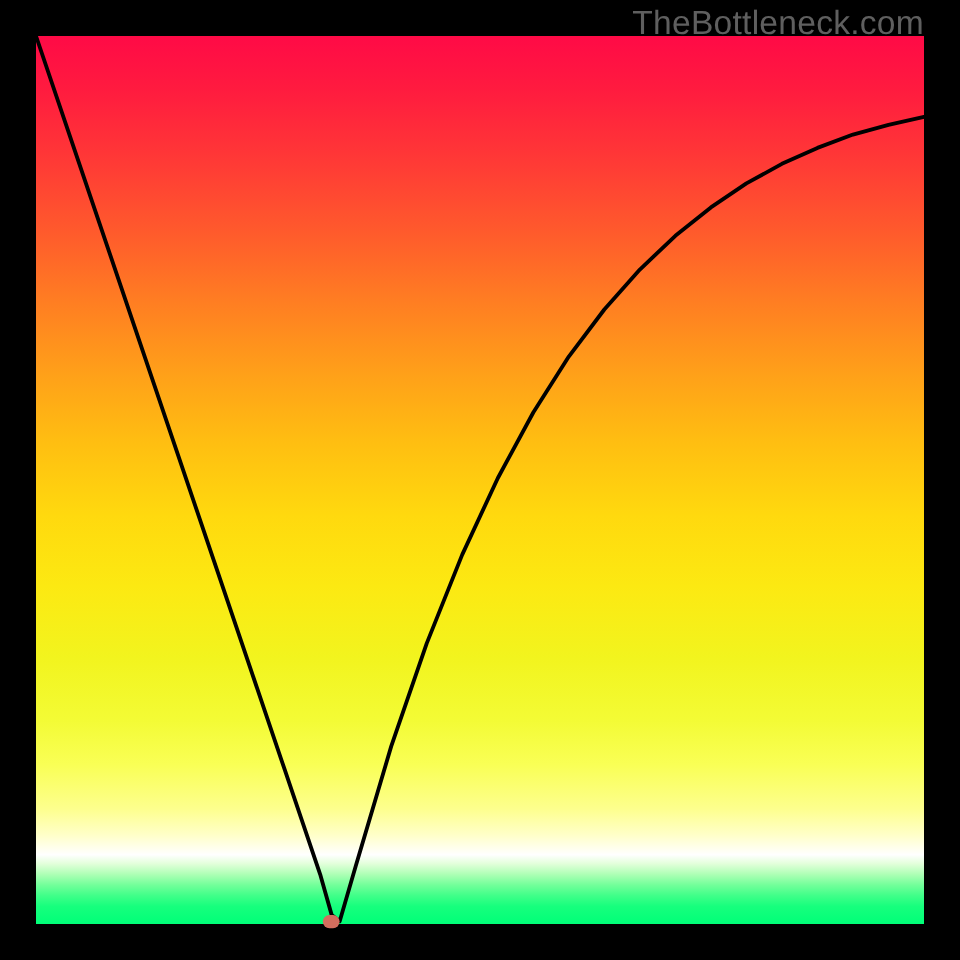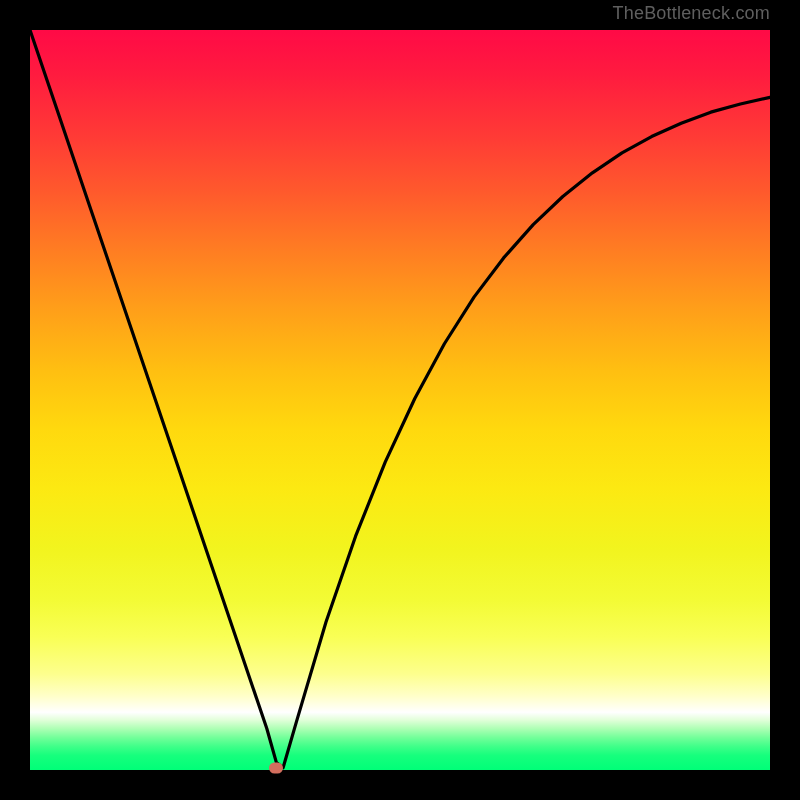--- a/index.html
+++ b/index.html
@@ -15,21 +15,21 @@
     position: relative;
     width: 800px;
     height: 800px;
     background: #000;
   }
   .brand {
     position: absolute;
     top: 3px;
     right: 30px;
     color: #5f5f5f;
-    font-size: 18px;
+    font-size: 28px;
     font-weight: 400;
     letter-spacing: 0.2px;
   }
   .plot {
     position: absolute;
     left: 30px;
     top: 30px;
     width: 740px;
     height: 740px;
     

